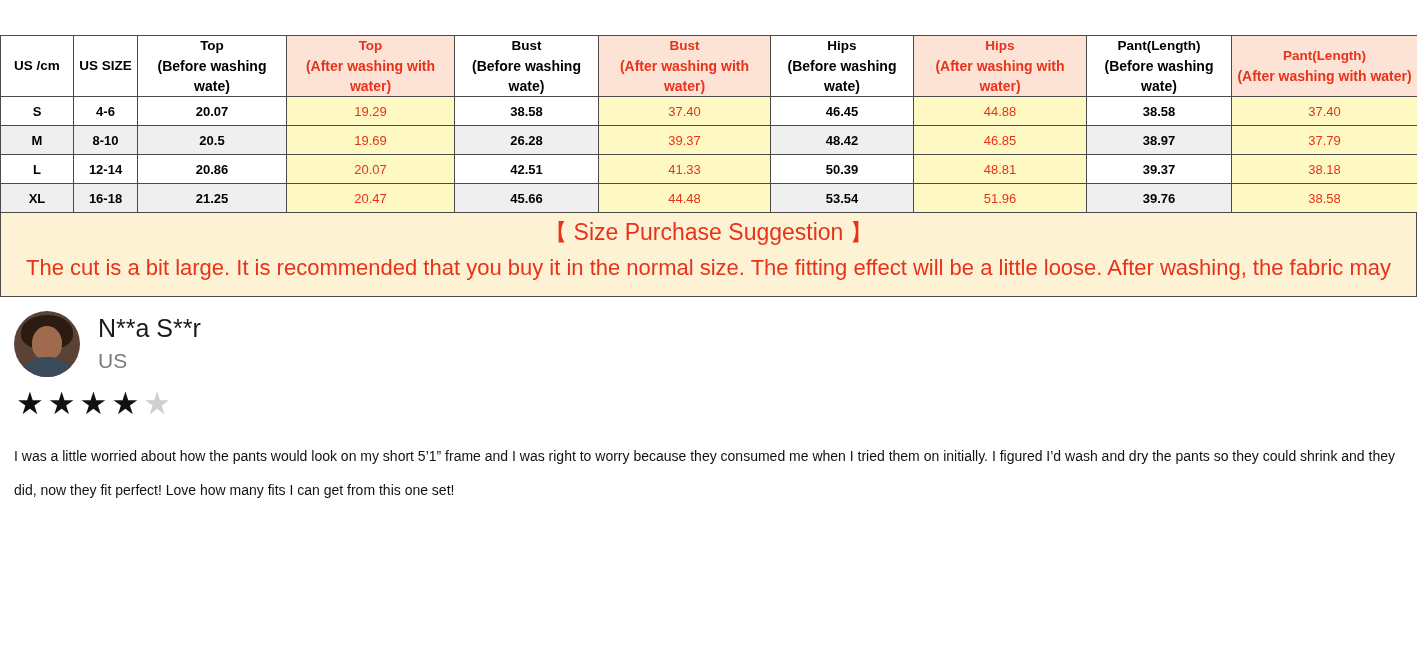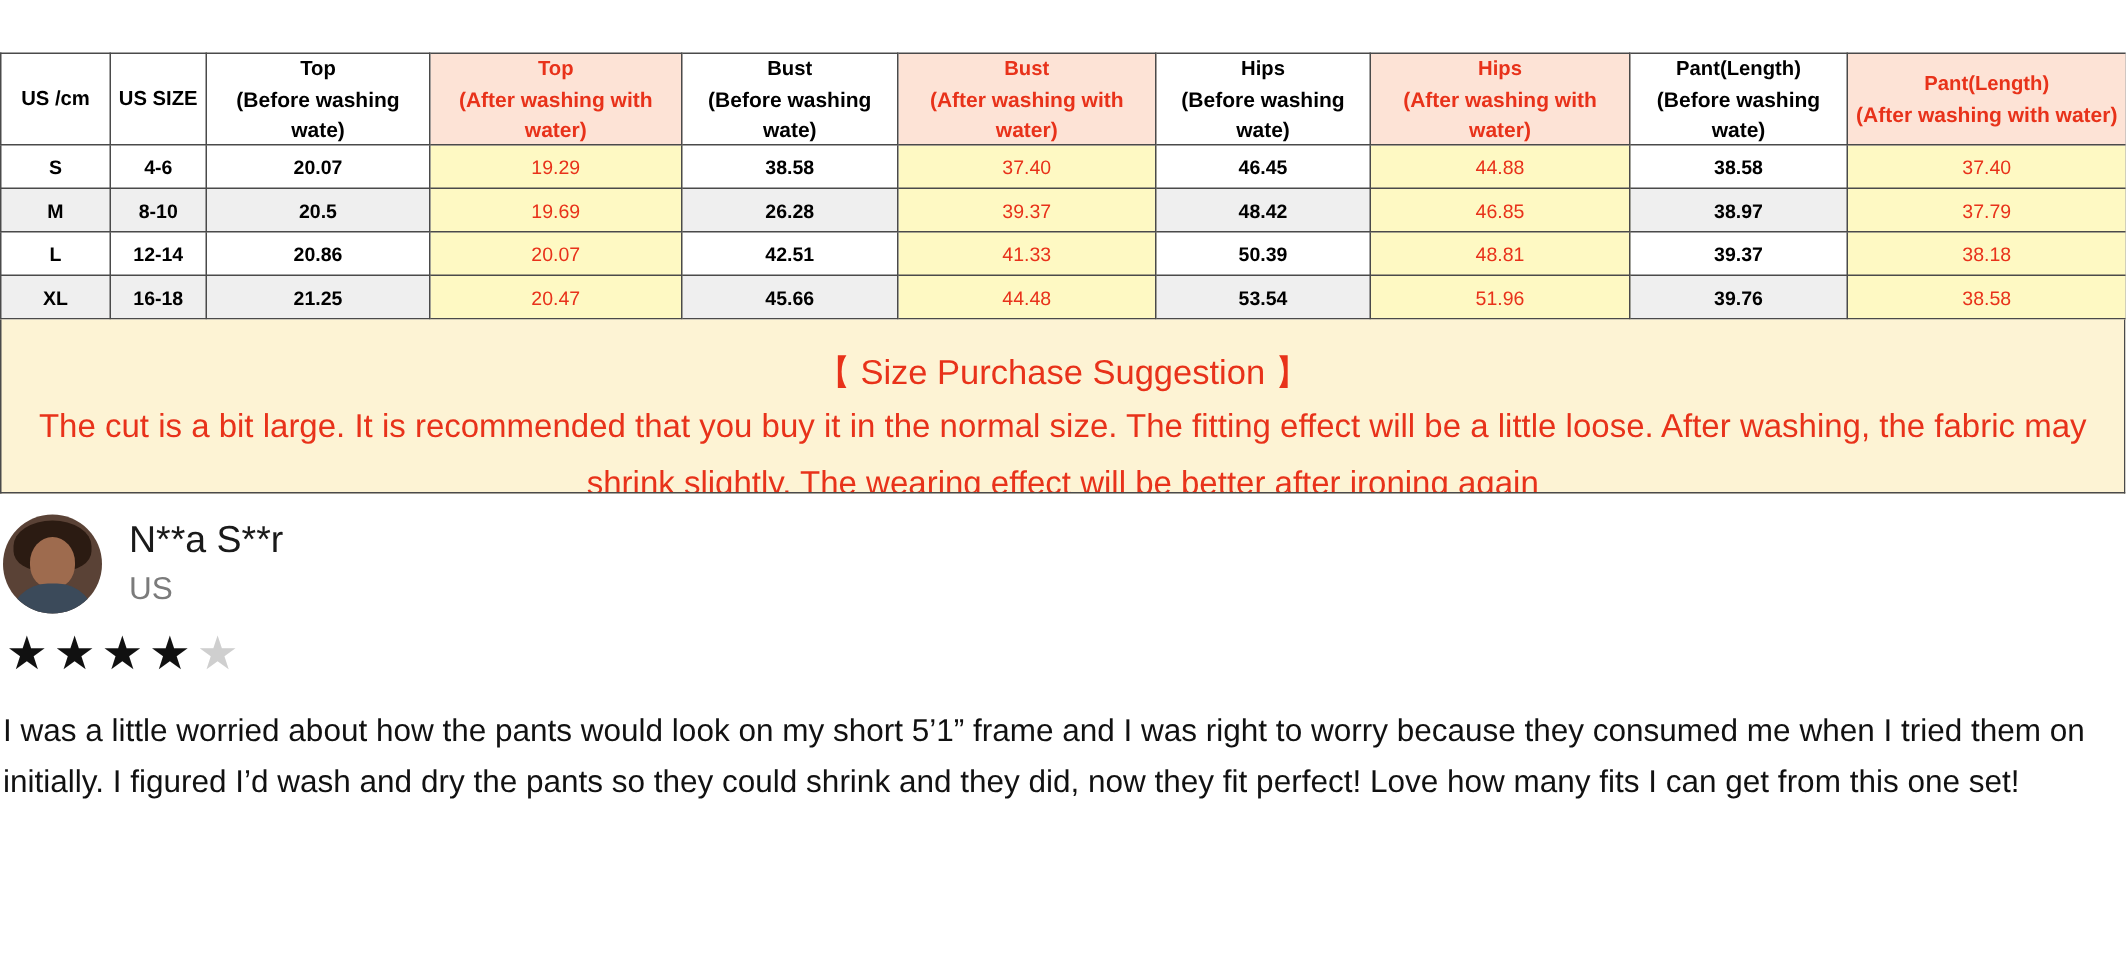--- a/index.html
+++ b/index.html
@@ -92,42 +92,42 @@
   col.c9 { width: 186px; }
 
   
   .suggestion {
     background: #fdf3d4;
     border-left: 1px solid #4a4a4a;
     border-right: 1px solid #4a4a4a;
     border-bottom: 1px solid #4a4a4a;
     box-sizing: border-box;
     width: 1417px;
-    height: 116px;
+    height: 84px;
     overflow: hidden;
-    padding: 18px 12px 0 12px;
+    padding: 2px 12px 0 12px;
     text-align: center;
   }
   .suggestion .title {
     color: #e8321a;
     font-size: 23px;
     line-height: 34px;
     font-weight: normal;
   }
   .suggestion .body {
     color: #e8321a;
     font-size: 22px;
     line-height: 38px;
     font-weight: normal;
     text-align: center;
   }
 
   
   .review {
-    padding: 14px 14px 0 2px;
+    padding: 14px 14px 0 14px;
     box-sizing: border-box;
   }
   .review-head {
     display: flex;
     align-items: flex-start;
   }
   .avatar {
     width: 66px;
     height: 66px;
     border-radius: 50%;
@@ -191,21 +191,21 @@
     line-height: 34px;
     letter-spacing: 4px;
     color: #111;
     display: inline-block;
   }
   .stars span.off {
     color: #cfcfcf;
   }
   .review-text {
     margin-top: 18px;
-    font-size: 21px;
+    font-size: 14px;
     line-height: 34px;
     color: #111;
   }
 </style>
 </head>
 <body>
 
 <div class="page">
 
   <table class="size-table">

